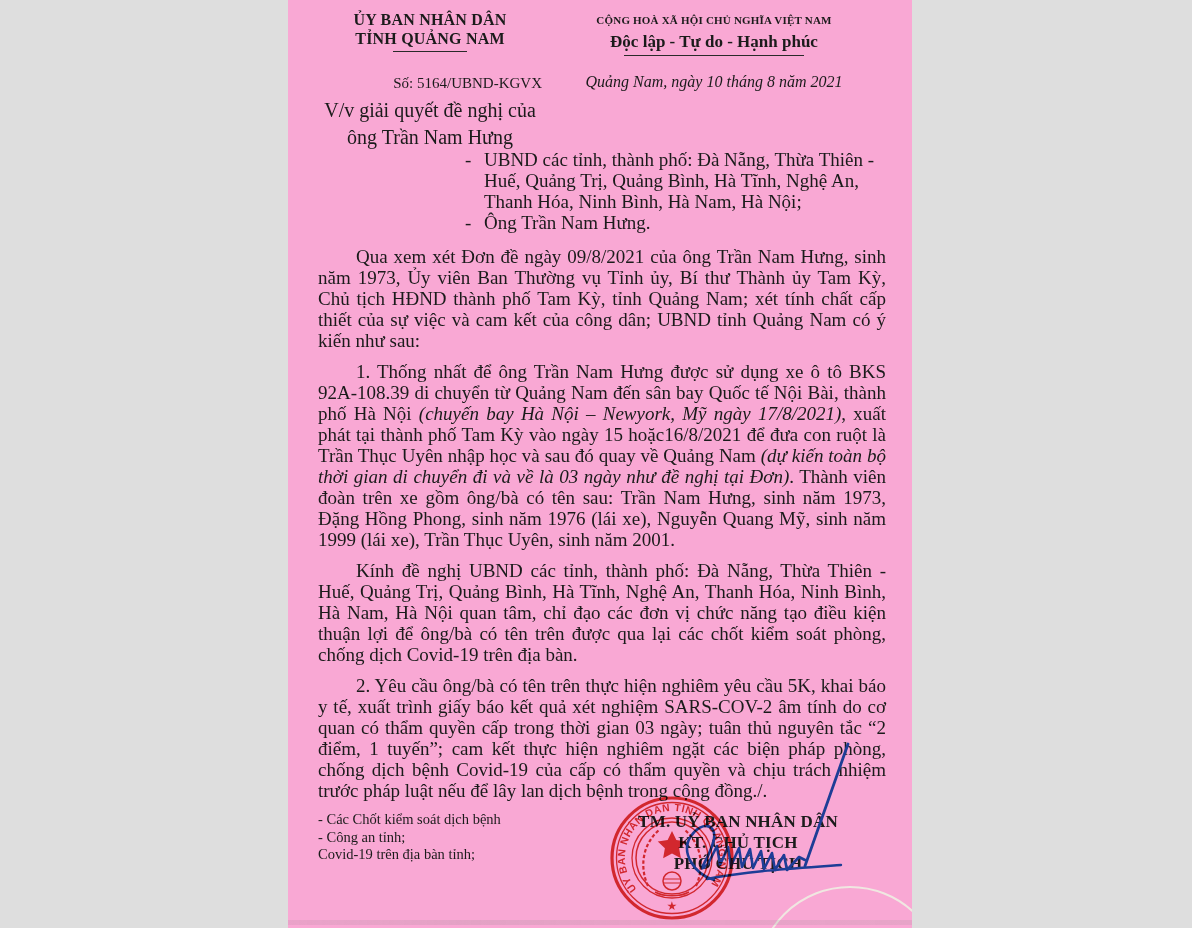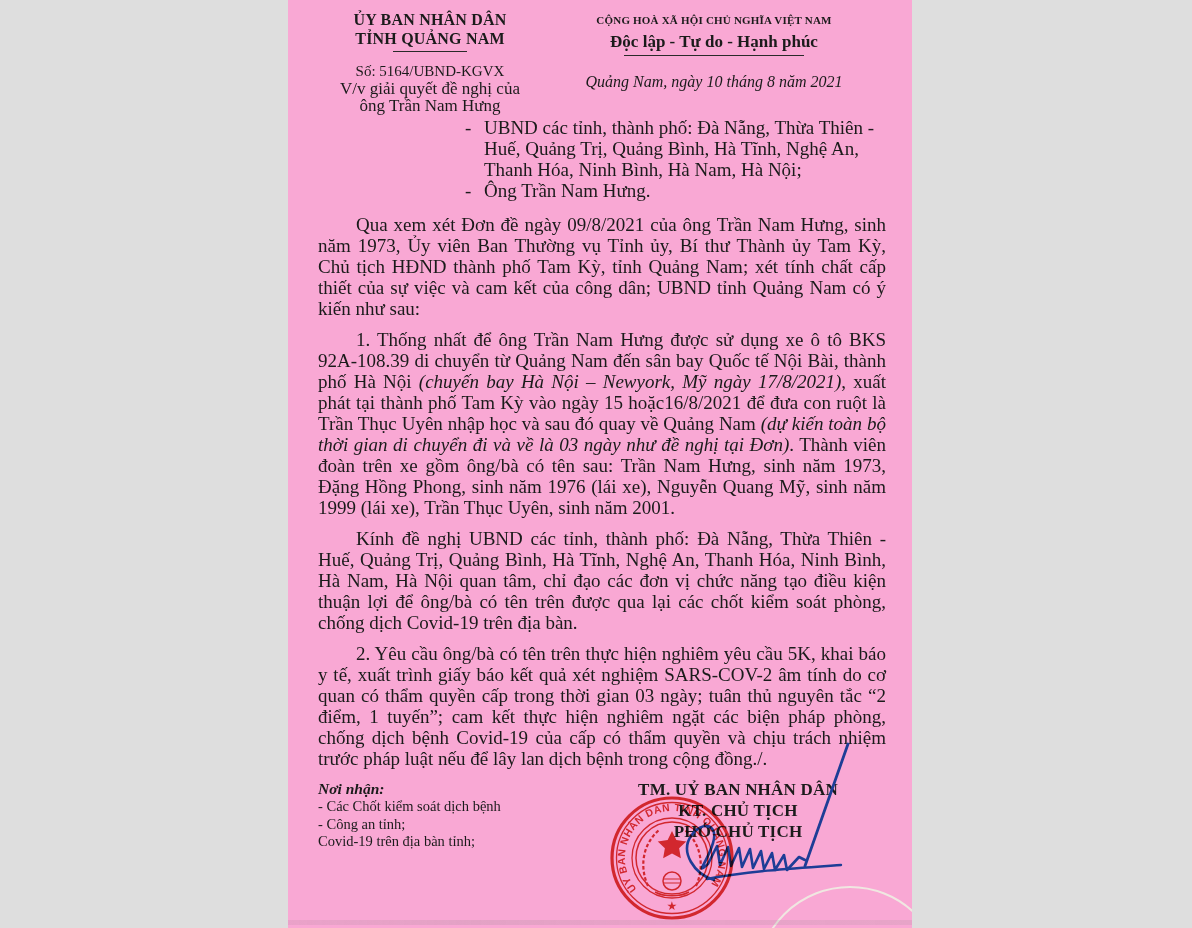--- a/index.html
+++ b/index.html
@@ -17,22 +17,22 @@
     background:#f9a8d4;
     overflow:hidden;
   }
   .inner { padding:10px 26px 0 30px; position:relative; z-index:1; }
 
   
   .hdr { display:flex; }
   .hdr-left { width:224px; text-align:center; }
   .org-line { font-weight:bold; font-size:16px; line-height:19px; letter-spacing:.2px; }
   .u-org { width:74px; border-bottom:1.6px solid #2a2a2a; margin:3px auto 0; }
-  .doc-no { font-size:15px; text-align:center; margin-top:10px; line-height:18px; }
-  .vv { font-size:17px; line-height:17px; }
+  .doc-no { font-size:15px; text-align:right; margin-top:22px; line-height:18px; }
+  .vv { font-size:20px; line-height:17px;margin-top:10px; }
   .hdr-right { flex:1; text-align:center; }
   .nat-line1 { font-weight:bold; font-size:11px; line-height:21px; letter-spacing:.2px; }
   .nat-line2 { font-weight:bold; font-size:17px; line-height:21px; }
   .u-nat { width:180px; border-bottom:1.6px solid #2a2a2a; margin:3px auto 0; }
   .date { font-style:italic; font-size:16px; margin-top:17px; }
 
   
   .kg { margin:20px 0 0 78px; font-size:19px; line-height:20px; }
   .rcpt { margin-left:147px; margin-top:3px; font-size:19px; line-height:21px; }
   .rcpt-item { display:flex; }
@@ -117,21 +117,20 @@
     <div class="para first">Qua xem xét Đơn đề ngày 09/8/2021 của ông Trần Nam Hưng, sinh năm 1973, Ủy viên Ban Thường vụ Tỉnh ủy, Bí thư Thành ủy Tam Kỳ, Chủ tịch HĐND thành phố Tam Kỳ, tỉnh Quảng Nam; xét tính chất cấp thiết của sự việc và cam kết của công dân; UBND tỉnh Quảng Nam có ý kiến như sau:</div>
 
     <div class="para"><span>1. Thống nhất để ông Trần Nam Hưng được sử dụng xe ô tô BKS 92A-108.39 di chuyển từ Quảng Nam đến sân bay Quốc tế Nội Bài, thành phố Hà Nội </span><span class="ital">(chuyến bay Hà Nội – Newyork, Mỹ ngày 17/8/2021)</span><span>, xuất phát tại thành phố Tam Kỳ vào ngày 15 hoặc16/8/2021 để đưa con ruột là Trần Thục Uyên nhập học và sau đó quay về Quảng Nam </span><span class="ital">(dự kiến toàn bộ thời gian di chuyển đi và về là 03 ngày như đề nghị tại Đơn)</span><span>. Thành viên đoàn trên xe gồm ông/bà có tên sau: Trần Nam Hưng, sinh năm 1973, Đặng Hồng Phong, sinh năm 1976 (lái xe), Nguyễn Quang Mỹ, sinh năm 1999 (lái xe), Trần Thục Uyên, sinh năm 2001.</span></div>
 
     <div class="para">Kính đề nghị UBND các tỉnh, thành phố: Đà Nẵng, Thừa Thiên - Huế, Quảng Trị, Quảng Bình, Hà Tĩnh, Nghệ An, Thanh Hóa, Ninh Bình, Hà Nam, Hà Nội quan tâm, chỉ đạo các đơn vị chức năng tạo điều kiện thuận lợi để ông/bà có tên trên được qua lại các chốt kiểm soát phòng, chống dịch Covid-19 trên địa bàn.</div>
 
     <div class="para">2. Yêu cầu ông/bà có tên trên thực hiện nghiêm yêu cầu 5K, khai báo y tế, xuất trình giấy báo kết quả xét nghiệm SARS-COV-2 âm tính do cơ quan có thẩm quyền cấp trong thời gian 03 ngày; tuân thủ nguyên tắc “2 điểm, 1 tuyến”; cam kết thực hiện nghiêm ngặt các biện pháp phòng, chống dịch bệnh Covid-19 của cấp có thẩm quyền và chịu trách nhiệm trước pháp luật nếu để lây lan dịch bệnh trong cộng đồng./.</div>
 
     <div class="footer">
       <div class="nn">
-        <div class="nn-label">Nơi nhận:</div>
         <div>- Các Chốt kiểm soát dịch bệnh</div>
         <div>- Công an tỉnh;</div>
         <div>Covid-19 trên địa bàn tỉnh;</div>
 
       </div>
       <div class="sig-block">
         <div class="sig-line">TM. UỶ BAN NHÂN DÂN</div>
         <div class="sig-line">KT. CHỦ TỊCH</div>
         <div class="sig-line">PHÓ CHỦ TỊCH</div>
 

